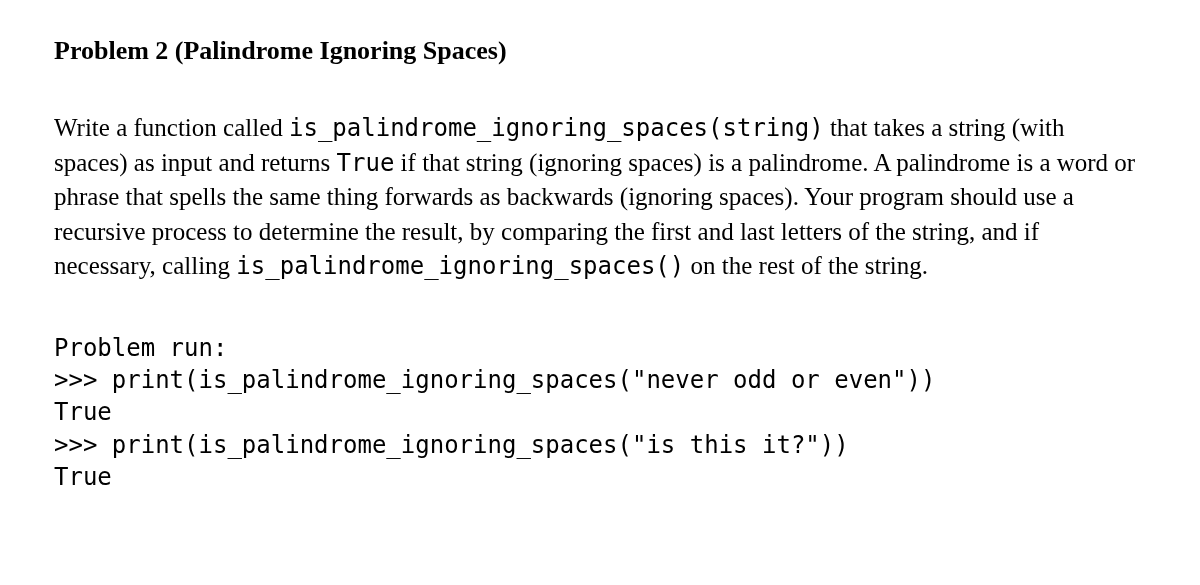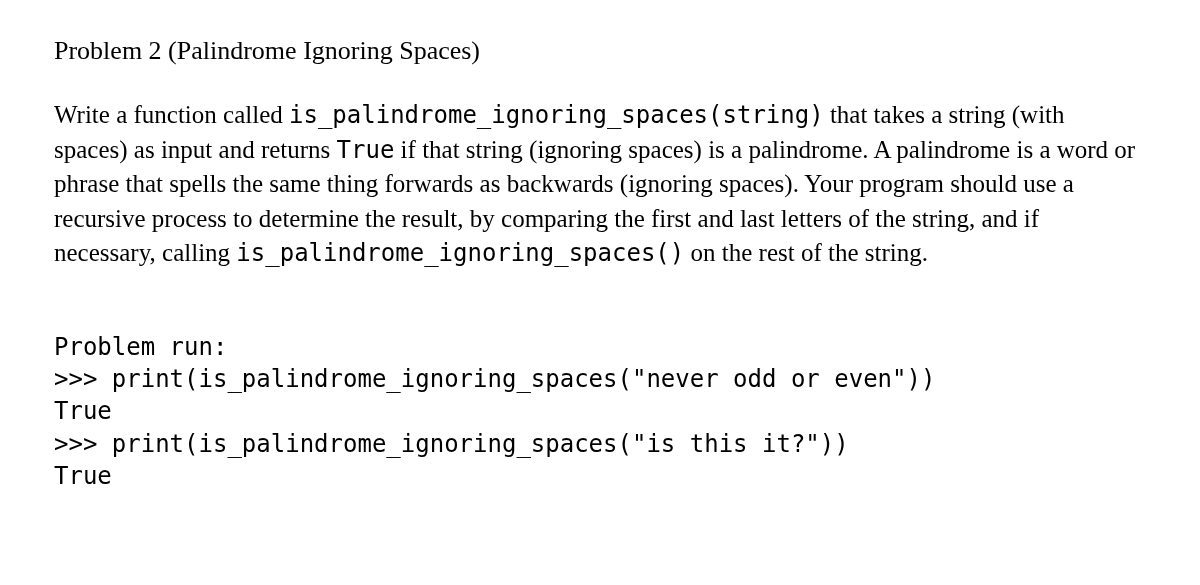--- a/index.html
+++ b/index.html
@@ -9,28 +9,28 @@
     }
     body {
       width: 1200px;
       height: 585px;
       background: #ffffff;
       font-family: Georgia, 'Times New Roman', Times, serif;
       padding: 36px 60px 36px 54px;
       color: #000000;
     }
     .heading {
-      font-weight: normal;
+      font-weight: bold;
       font-size: 26px;
-      margin-bottom: 32px;
+      margin-bottom: 45px;
     }
     .description {
       font-size: 25px;
       line-height: 1.38;
-      margin-bottom: 60px;
+      margin-bottom: 48px;
     }
     .code {
       font-family: 'Menlo', 'Consolas', 'DejaVu Sans Mono', monospace;
       font-size: 24px;
     }
     .sample-block {
       font-family: 'Menlo', 'Consolas', 'DejaVu Sans Mono', monospace;
       font-size: 24px;
       line-height: 1.35;
       white-space: pre;

